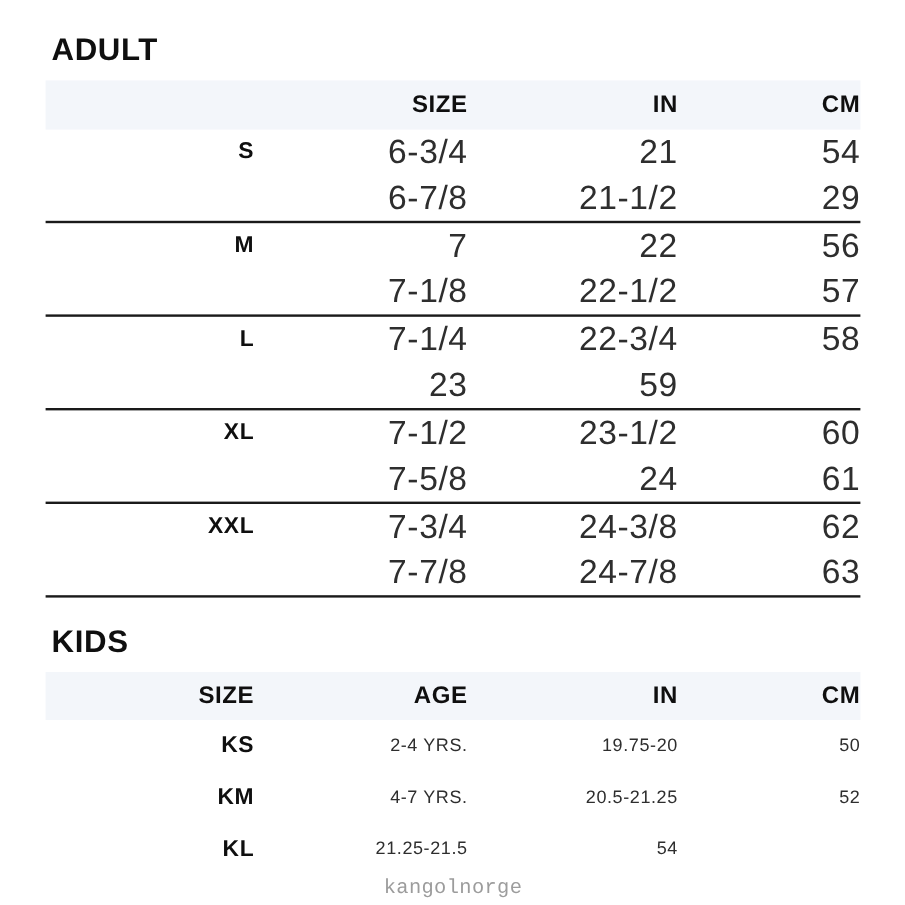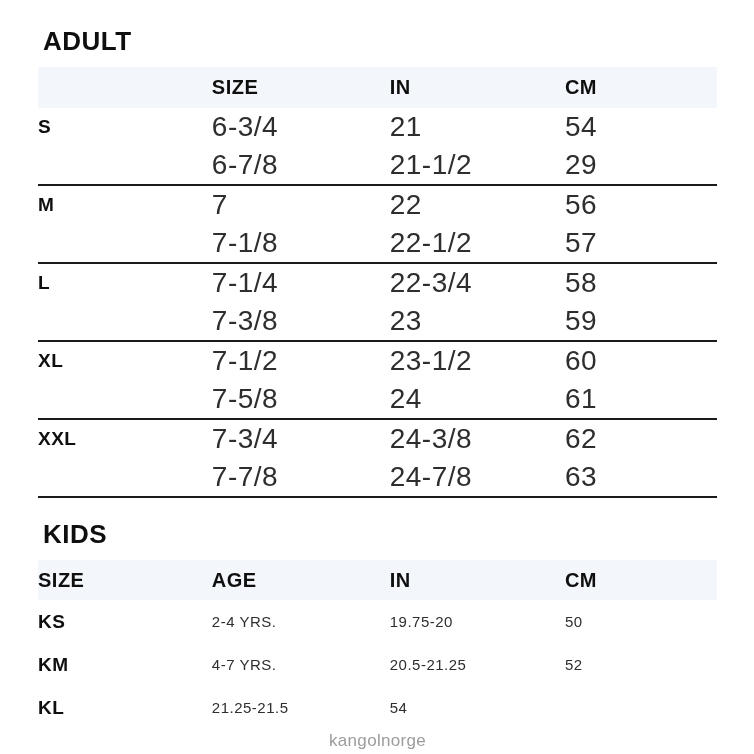--- a/index.html
+++ b/index.html
@@ -21,21 +21,21 @@
     color: #0f0f0f;
     line-height: 1;
     margin-left: 5px;
   }
   .size-table { width: 100%; }
   .trow {
     display: grid;
     grid-template-columns: 25.6% 26.2% 25.8% 22.4%;
     align-items: center;
   }
-  .trow > div { text-align: left; }
+  .trow > div { text-align: right; }
   .head-row {
     background: #f3f6fa;
     height: 41px;
   }
   .head-row > div {
     font-size: 20px;
     font-weight: 700;
     letter-spacing: 0.5px;
     color: #0f0f0f;
   }
@@ -59,20 +59,21 @@
   .kids-table .head-row { height: 40px; }
   .kids-table .data-row { height: 43px; }
   .kids-table .data-row > div { font-size: 15px; }
   .footer {
     margin-top: 2px;
     text-align: center;
     font-size: 17px;
     font-weight: 400;
     letter-spacing: 0.3px;
     color: #9c9c9c;
+    font-family: Liberation Mono, monospace;
   }
 </style>
 </head>
 <body>
 
 <div class="page">
 
   <div class="section-heading">ADULT</div>
 
   <div class="size-table adult-table">
@@ -115,21 +116,20 @@
 
     <div class="group">
       <div class="trow data-row">
         <div class="row-label">L</div>
         <div>7-1/4</div>
         <div>22-3/4</div>
         <div>58</div>
       </div>
       <div class="trow data-row">
         <div class="row-label"></div>
-        <div>7-3/8</div>
         <div>23</div>
         <div>59</div>
       </div>
     </div>
 
     <div class="group">
       <div class="trow data-row">
         <div class="row-label">XL</div>
         <div>7-1/2</div>
         <div>23-1/2</div>

